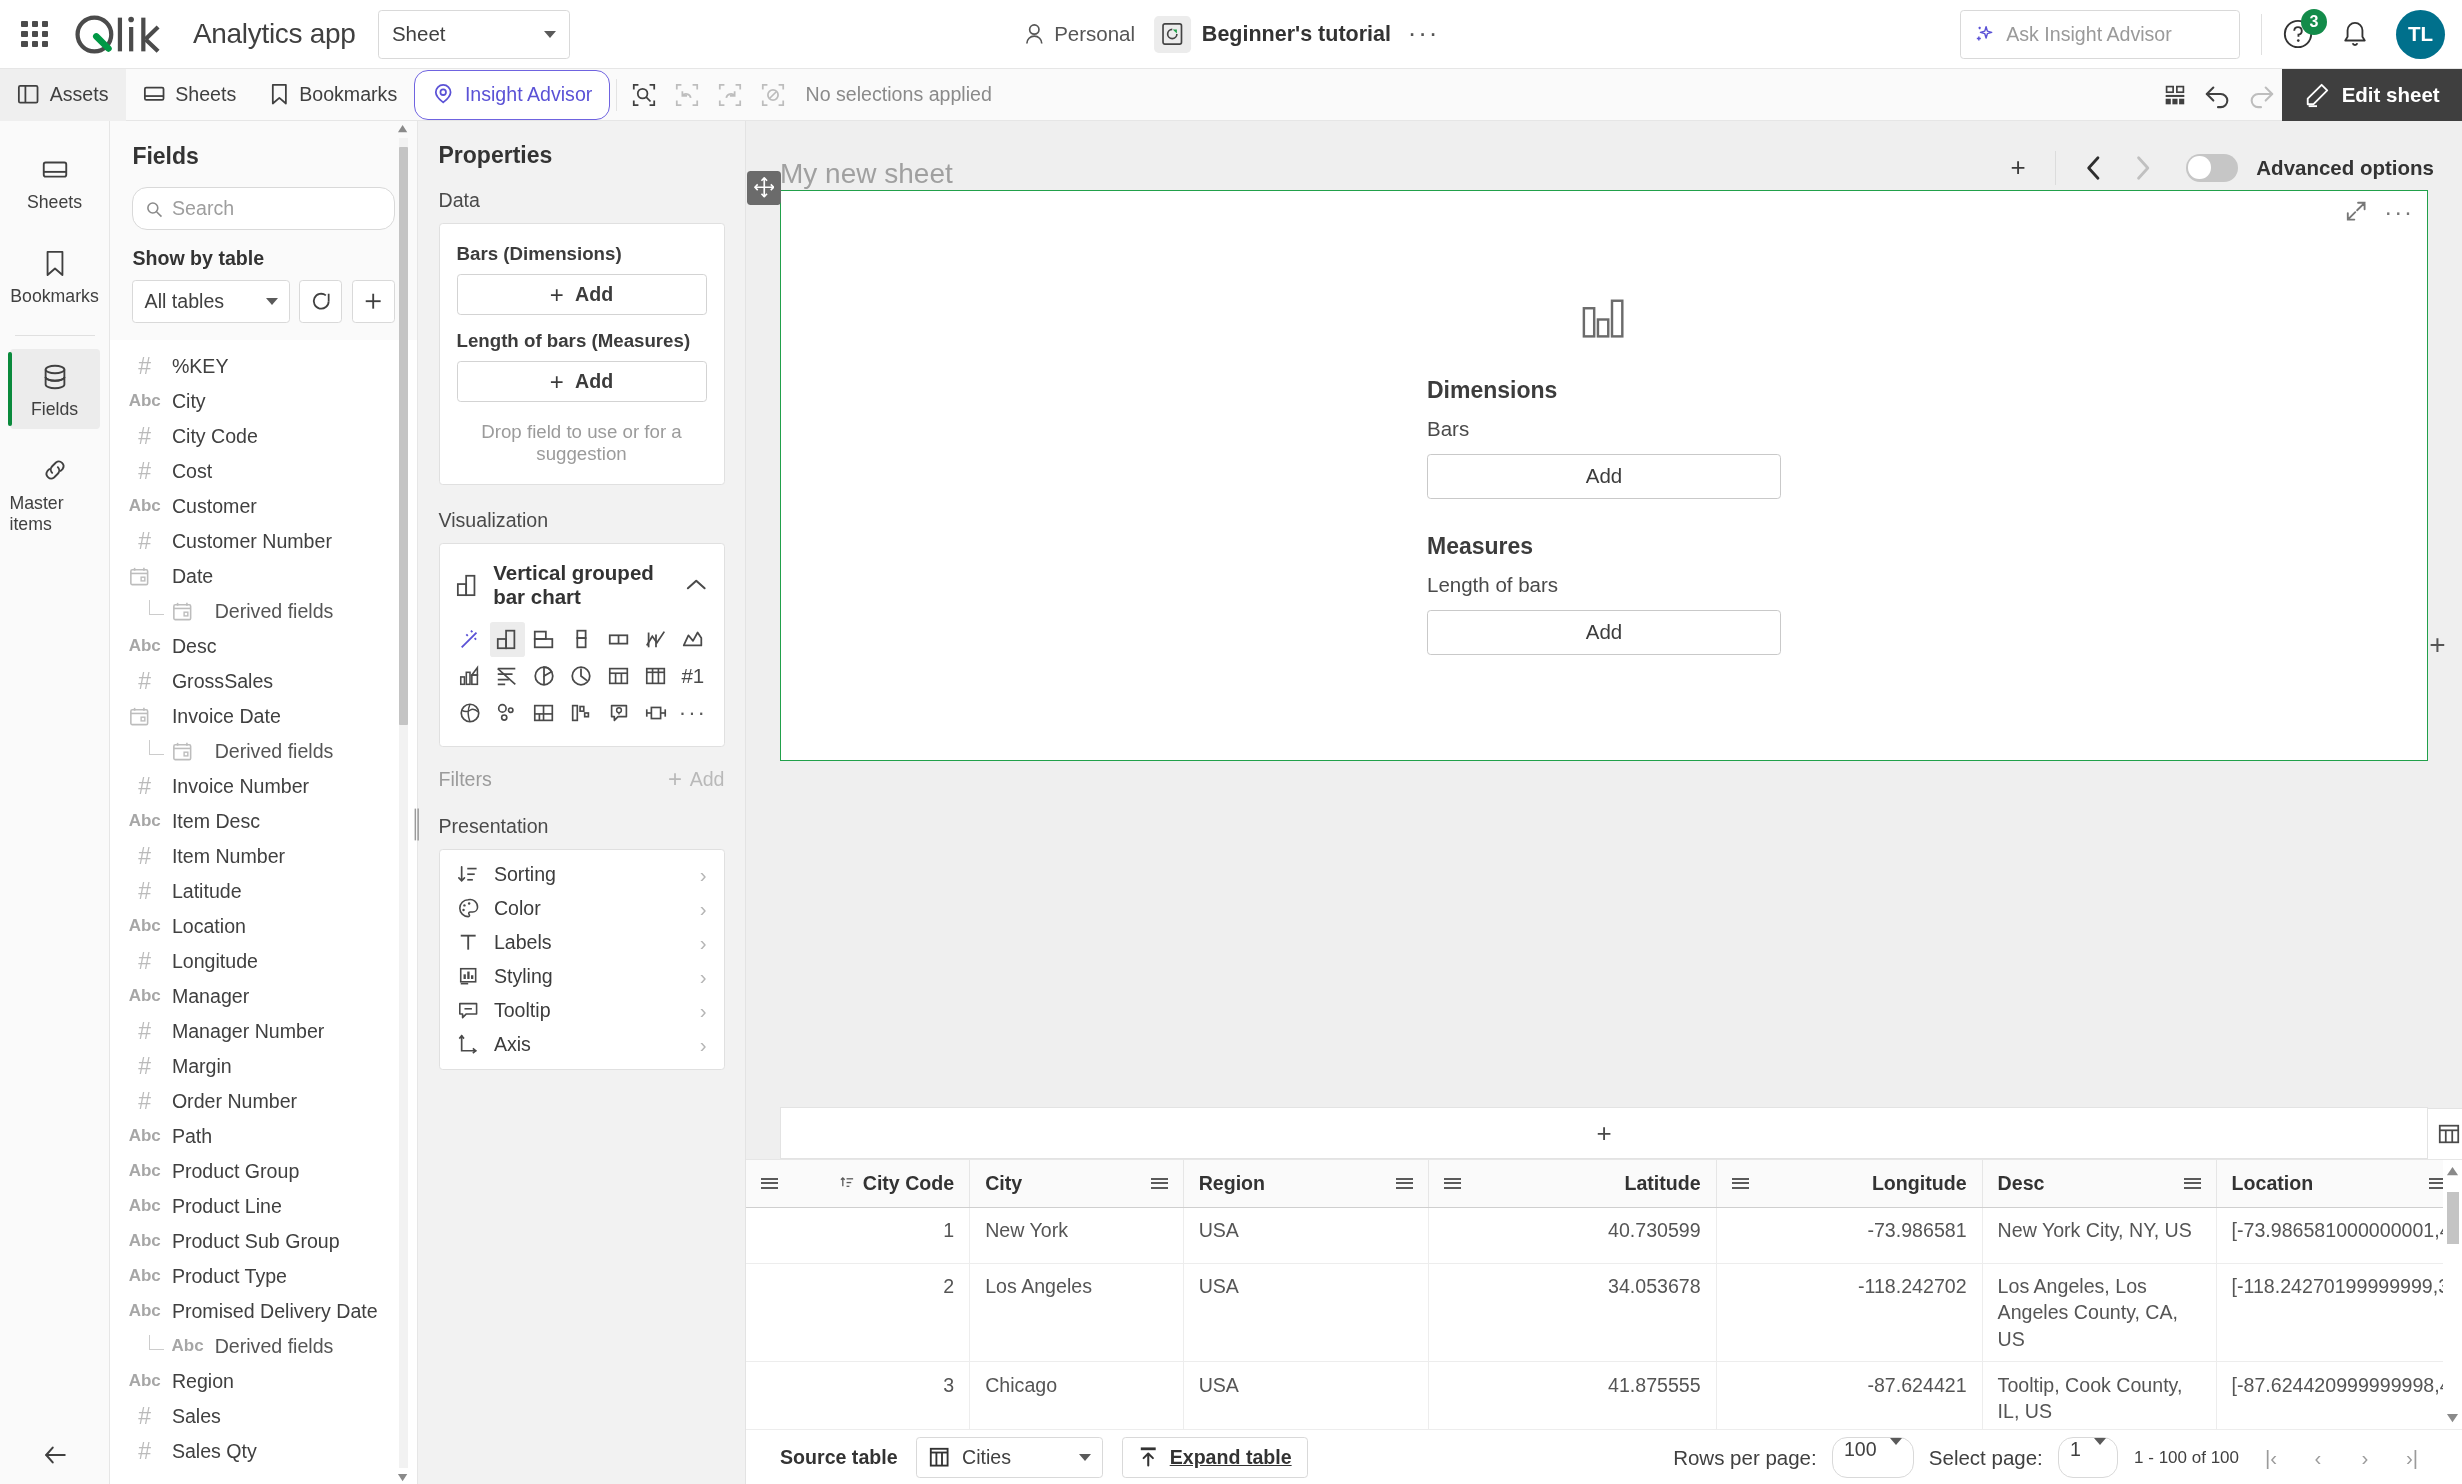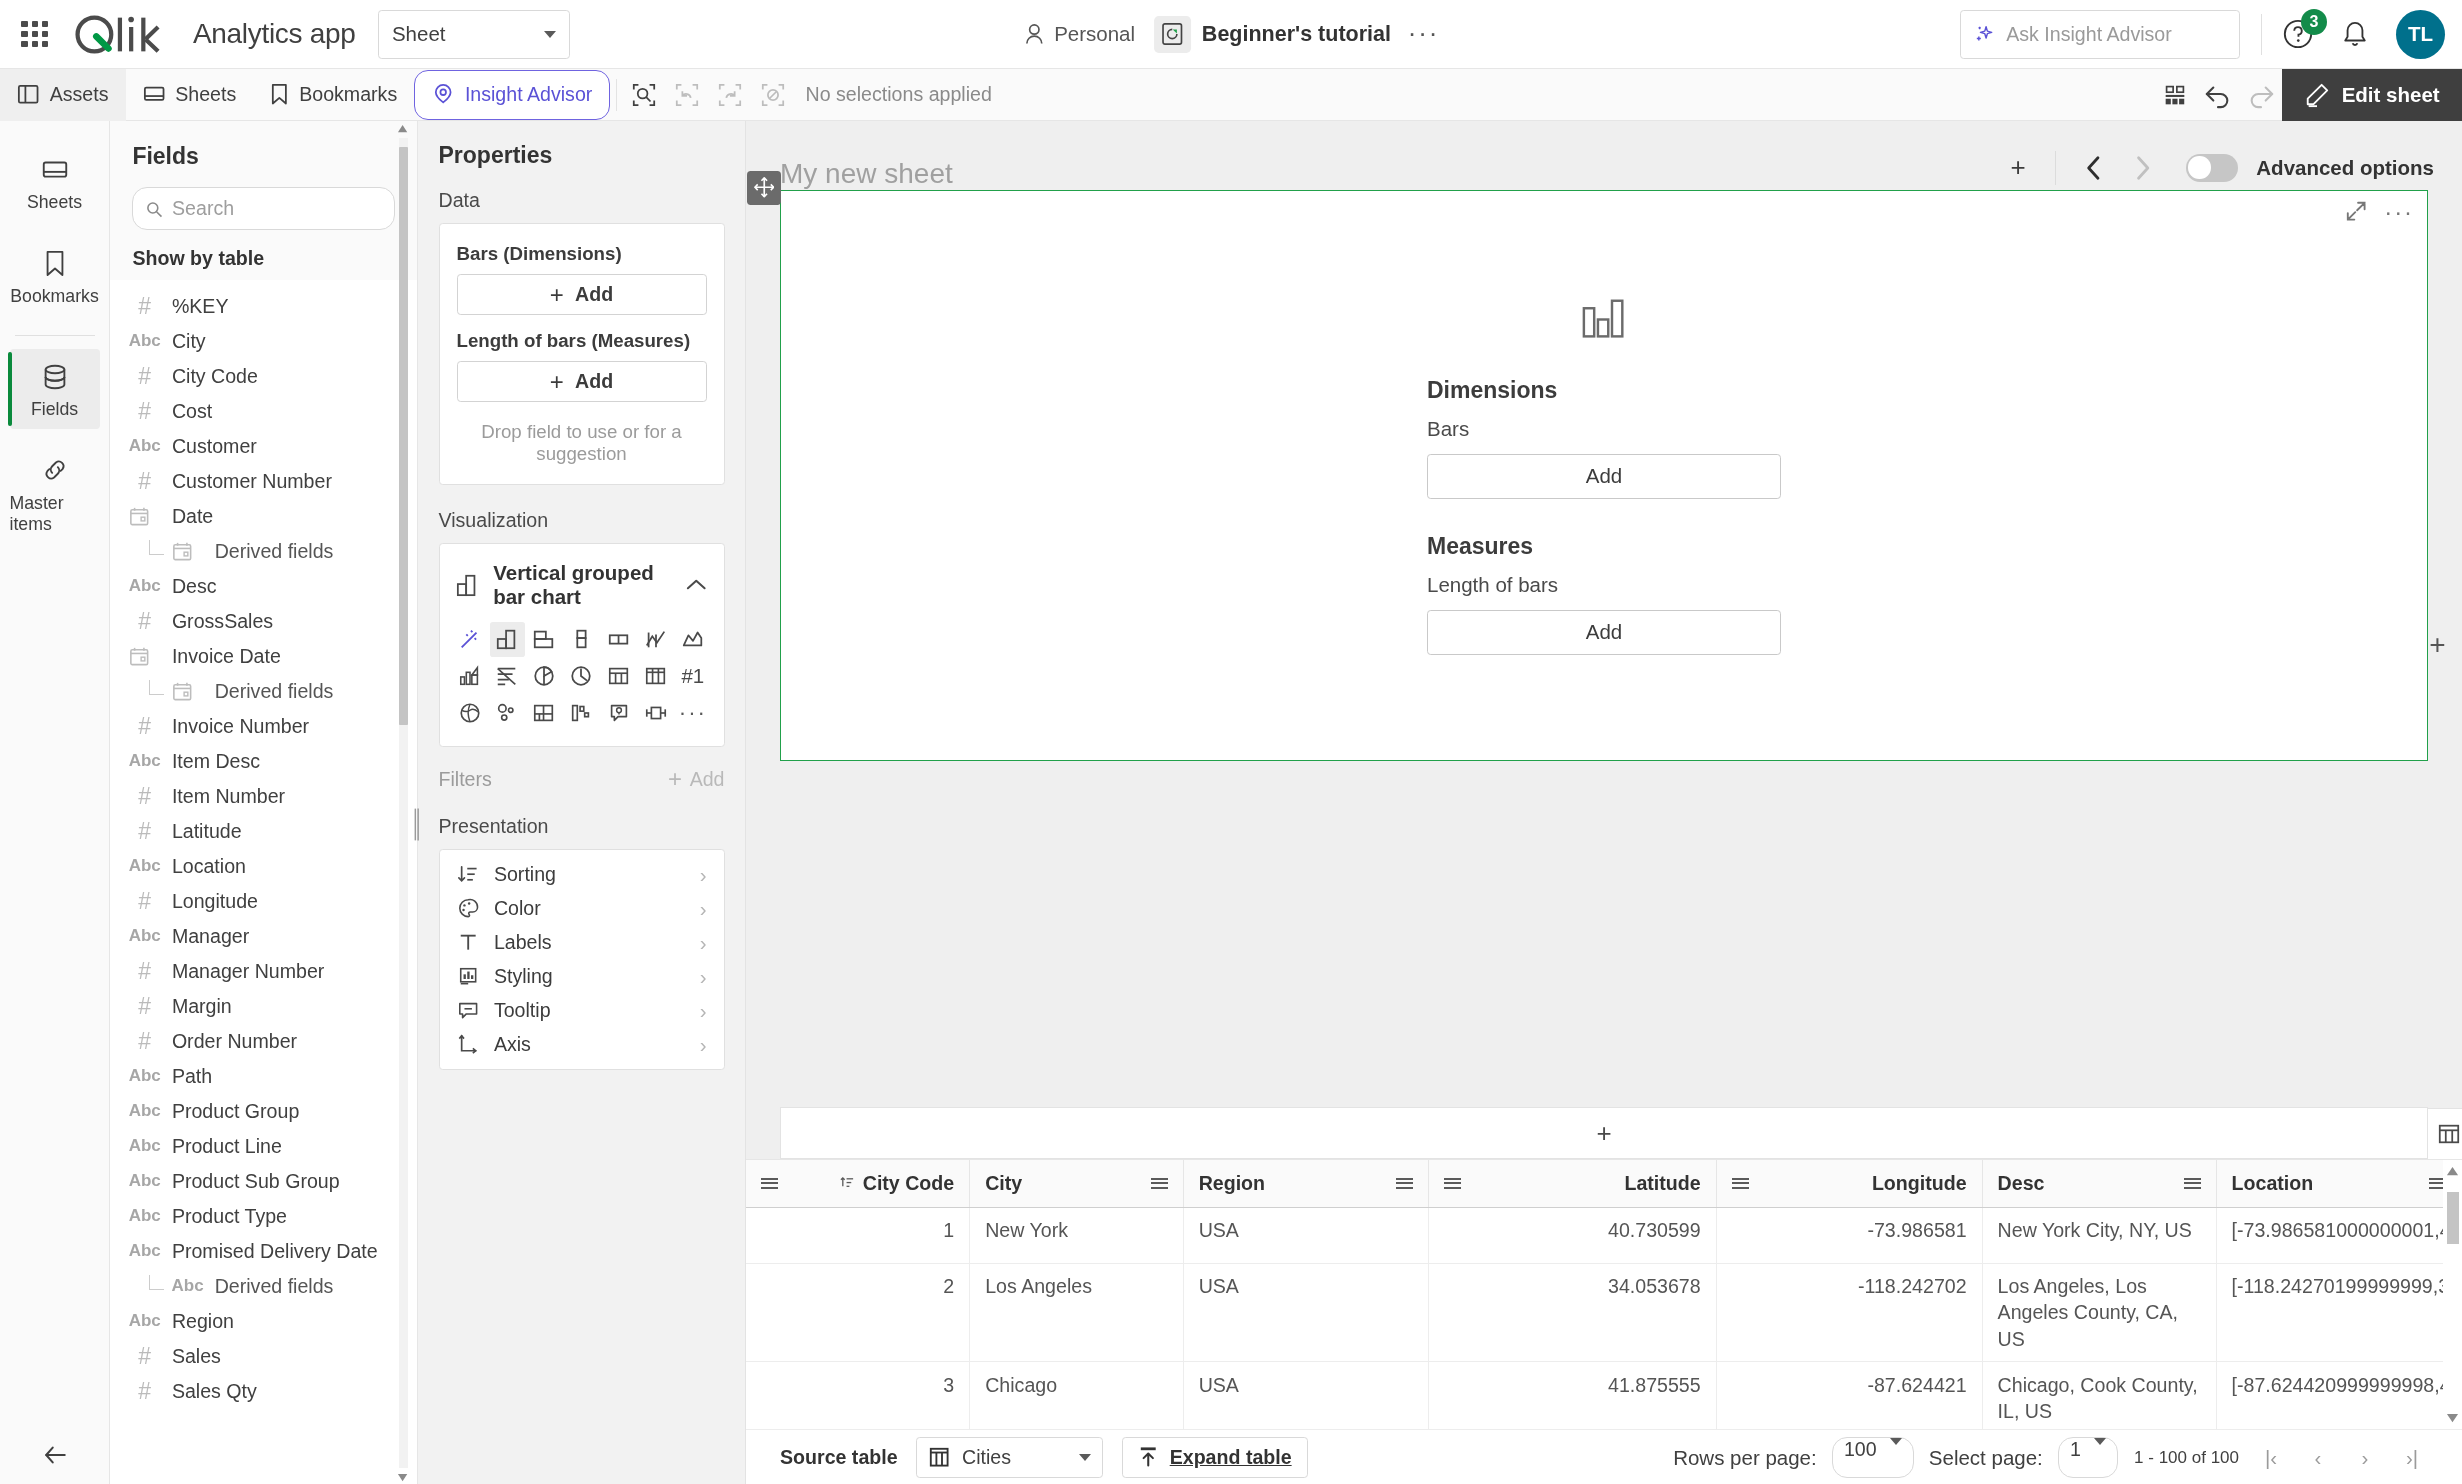--- a/index.html
+++ b/index.html
@@ -457,20 +457,38 @@
     <div class="fp-head">
       <div class="fp-title">Fields</div>
       <div class="fp-search">
         <svg width="20.5" height="20.5" viewBox="0 0 22 22">
           <circle cx="9.5" cy="9.5" r="6" fill="none" stroke="#8a8a8a" stroke-width="1.9"></circle>
           <line x1="14" y1="14" x2="20" y2="20" stroke="#8a8a8a" stroke-width="1.9"></line>
         </svg>
         <input type="text" placeholder="Search" style="">
       </div>
       <div class="fp-sub">Show by table</div>
+      <div class="fp-row">
+        <div class="fp-select">
+          <span>All tables</span>
+          <span class="chev"></span>
+        </div>
+        <div class="sq-btn">
+          <svg width="22.4" height="22.4" viewBox="0 0 24 24">
+            <path d="M20 12 a8 8 0 1 1 -3 -6.2" fill="none" stroke="#404040" stroke-width="1.9"></path>
+            <line x1="20" y1="4" x2="20" y2="12" stroke="#404040" stroke-width="1.9"></line>
+          </svg>
+        </div>
+        <div class="sq-btn">
+          <svg width="22.4" height="22.4" viewBox="0 0 24 24">
+            <line x1="12" y1="4" x2="12" y2="20" stroke="#404040" stroke-width="2"></line>
+            <line x1="4" y1="12" x2="20" y2="12" stroke="#404040" stroke-width="2"></line>
+          </svg>
+        </div>
+      </div>
     </div>
     <div class="field-list" id="field-list">
         <div class="field-item">
           <span class="ftype hash">#</span>
           <span>%KEY</span>
         </div>
         <div class="field-item">
           <span class="ftype">Abc</span>
           <span>City</span>
         </div>
@@ -1076,21 +1094,21 @@
                 <td class="num">-118.242702</td>
                 <td>Los Angeles, Los Angeles County, CA, US</td>
                 <td>[-118.24270199999999,34.053677999999998]</td>
               </tr>
               <tr>
                 <td class="num">3</td>
                 <td>Chicago</td>
                 <td>USA</td>
                 <td class="num">41.875555</td>
                 <td class="num">-87.624421</td>
-                <td>Chicago, Cook County, IL, US</td>
+                <td>Tooltip, Cook County, IL, US</td>
                 <td>[-87.624420999999998,41.875554999999999]</td>
               </tr>
             </tbody>
         </table>
         <div class="dt-vscroll">
           <div class="dt-varrow" style="top:1.9px;">
             <svg width="13" height="10.3" viewBox="0 0 14 11">
                 <path d="M7 1 L13 10 L1 10 Z" fill="#8a8a8a"></path>
               </svg>
           </div>

